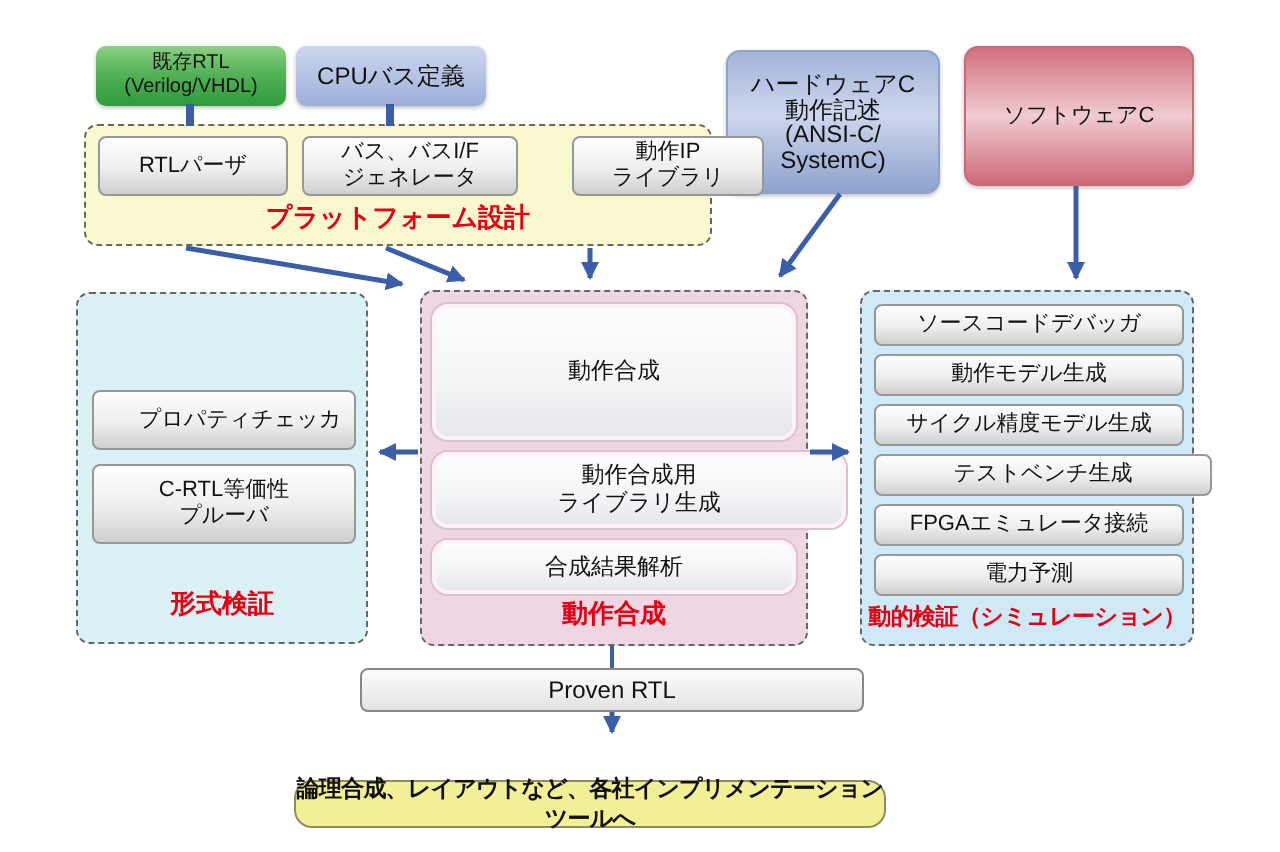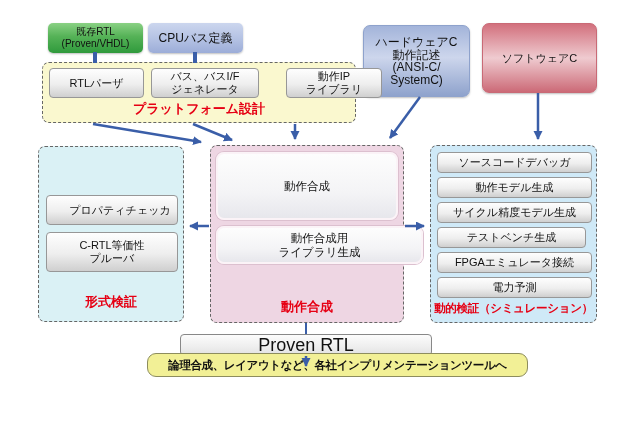--- a/index.html
+++ b/index.html
@@ -29,32 +29,32 @@
   }
   
   .wbox{
     background:linear-gradient(180deg,#fdfdfd 0%,#f4f4f6 60%,#e7e7ec 100%);
     border:2px solid #fbf3f7;border-radius:8px;font-size:11.5px;line-height:14px;
     box-shadow:0 0 0 1px #dcc0cf;
   }
   
   .proven{
     background:linear-gradient(180deg,#fcfcfc 0%,#efefef 55%,#e2e2e2 100%);
-    border:1px solid #888;border-radius:4px;font-size:18px;
+    border:1px solid #888;border-radius:4px;font-size:12px;
   }
   .ybox{background:#f2f096;border:1.5px solid #8d8d5e;border-radius:9px;font-weight:bold;}
   svg.wires{position:absolute;left:0;top:0;z-index:6;pointer-events:none;}
 </style>
 </head>
 <body>
 
 <div id="stage">
 
   <div class="abs ctr src green" style="left:48px;top:23px;width:95px;height:30px;font-size:10px;">既存RTL
-(Proven/VHDL)</div>
+(Verilog/VHDL)</div>
   <div class="abs ctr src lav" style="left:148px;top:23px;width:95px;height:30px;">CPUバス定義</div>
   <div class="abs ctr src hwc" style="left:363px;top:25px;width:107px;height:72px;border-radius:7px;">ハードウェアC
 動作記述
 (ANSI-C/
 SystemC)</div>
   <div class="abs ctr src swc" style="left:482px;top:23px;width:115px;height:70px;border-radius:7px;font-size:11px;">ソフトウェアC</div>
 
   <div class="abs grp grp-platform" style="left:42px;top:62px;width:314px;height:61px;">
     <div class="abs ctr tool" style="left:6px;top:5px;width:95px;height:30px;">RTLパーザ</div>
     <div class="abs ctr tool" style="left:108px;top:5px;width:108px;height:30px;">バス、バスI/F
@@ -68,35 +68,36 @@
     <div class="abs ctr tool" style="left:7px;top:48px;width:132px;height:30px;padding-left:16px;">プロパティチェッカ</div>
     <div class="abs ctr tool" style="left:7px;top:85px;width:132px;height:40px;">C-RTL等価性
 プルーバ</div>
     <div class="grp-label" style="bottom:10px;font-size:13px;">形式検証</div>
   </div>
 
   <div class="abs grp grp-synth" style="left:210px;top:145px;width:194px;height:178px;">
     <div class="abs ctr wbox" style="left:5px;top:6px;width:182px;height:68px;">動作合成</div>
     <div class="abs ctr wbox" style="left:5px;top:80px;width:207px;height:38px;">動作合成用
 ライブラリ生成</div>
+    <div class="abs ctr wbox" style="left:5px;top:124px;width:182px;height:27px;">合成結果解析</div>
     <div class="grp-label" style="bottom:6px;font-size:13px;">動作合成</div>
   </div>
 
   <div class="abs grp grp-dyn" style="left:430px;top:145px;width:167px;height:178px;">
     <div class="abs ctr tool" style="left:6px;top:6px;width:155px;height:21px;">ソースコードデバッガ</div>
     <div class="abs ctr tool" style="left:6px;top:31px;width:155px;height:21px;">動作モデル生成</div>
     <div class="abs ctr tool" style="left:6px;top:56px;width:155px;height:21px;">サイクル精度モデル生成</div>
-    <div class="abs ctr tool" style="left:6px;top:81px;width:149px;height:21px;">テストベンチ生成</div>
+    <div class="abs ctr tool" style="left:6px;top:81px;width:169px;height:21px;">テストベンチ生成</div>
     <div class="abs ctr tool" style="left:6px;top:106px;width:155px;height:21px;">FPGAエミュレータ接続</div>
     <div class="abs ctr tool" style="left:6px;top:131px;width:155px;height:21px;">電力予測</div>
     <div class="grp-label" style="bottom:6px;font-size:11.5px;letter-spacing:-0.3px;">動的検証（シミュレーション）</div>
   </div>
 
   <div class="abs ctr proven" style="left:180px;top:334px;width:252px;height:22px;">Proven RTL</div>
-  <div class="abs ctr ybox" style="left:147px;top:353px;width:381px;height:24px;font-size:11.5px;letter-spacing:-0.4px;">論理合成、レイアウトなど、各社インプリメンテーションツールへ</div>
+  <div class="abs ctr ybox" style="left:147px;top:390px;width:296px;height:24px;font-size:11.5px;letter-spacing:-0.4px;">論理合成、レイアウトなど、各社インプリメンテーションツールへ</div>
 
   <svg class="wires" width="640" height="426" viewBox="0 0 640 426">
     <defs>
       <marker id="ah" markerUnits="userSpaceOnUse" markerWidth="12" markerHeight="12" refX="8" refY="4.5" orient="auto">
         <path d="M0,0 L9,4.5 L0,9 Z" fill="#3a5ea8"></path>
       </marker>
     </defs>
     <g stroke="#3a5ea8" fill="none">
       <line x1="95" y1="52" x2="95" y2="63" stroke-width="4"></line>
       <line x1="195" y1="52" x2="195" y2="63" stroke-width="4"></line>

